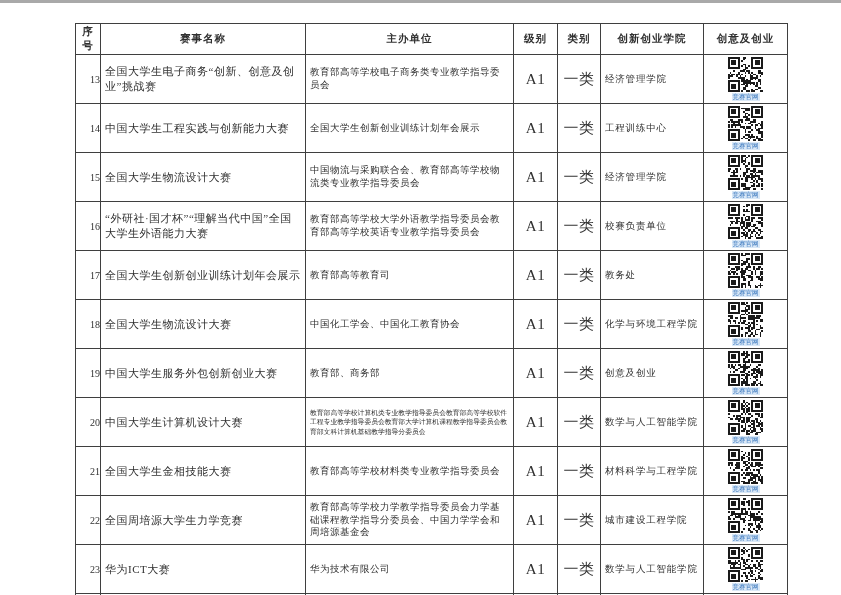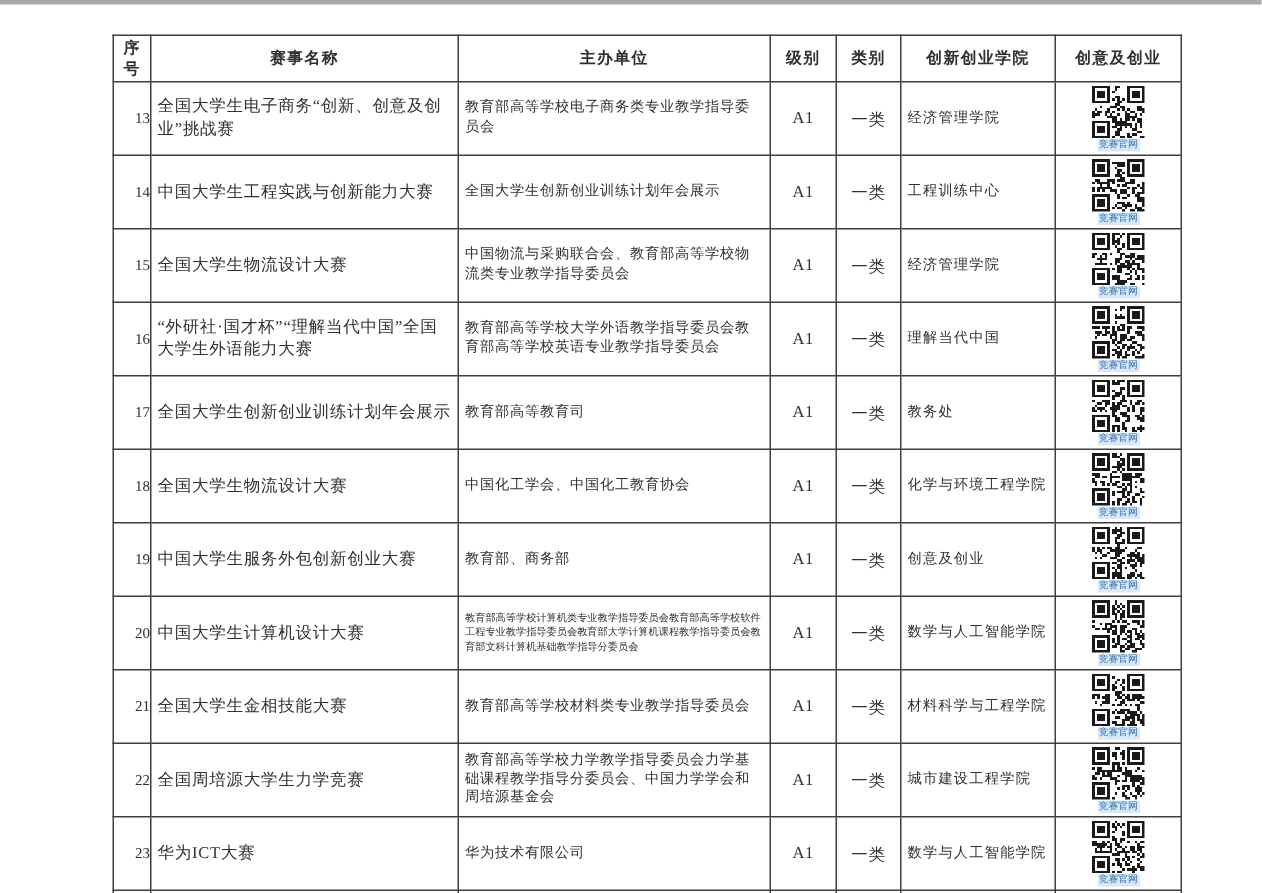--- a/index.html
+++ b/index.html
@@ -5,21 +5,21 @@
   html,body{margin:0;padding:0;background:#ffffff;width:841px;height:595px;overflow:hidden;}
   body{font-family:"Liberation Serif","DejaVu Serif",serif;color:#303030;}
   .top-bar{position:absolute;left:0;top:0;width:841px;height:3px;background:#a9a9a9;}
   .doc-table{position:absolute;left:75px;top:23px;border-collapse:collapse;table-layout:fixed;width:712px;}
   .doc-table td,.doc-table th{border:1px solid #3f3f3f;vertical-align:middle;overflow:hidden;}
   .doc-table th{font-size:10.5px;font-weight:bold;text-align:center;height:22px;letter-spacing:1px;padding:1px 2px;}
   td.c-no{font-size:10px;text-align:right;padding:0;}
   td.c-name{font-size:11px;text-align:left;padding:2px 4px;line-height:1.35;letter-spacing:0.5px;}
   td.c-org{font-size:9.5px;text-align:left;padding:2px 4px;line-height:1.35;letter-spacing:0.5px;}
   td.c-org .org-text.small{font-size:6.8px;line-height:1.35;letter-spacing:0;display:block;}
-  td.c-level,td.c-cat{font-size:11px;text-align:center;padding:0;letter-spacing:0.5px;}
+  td.c-level,td.c-cat{font-size:15px;text-align:center;padding:0;letter-spacing:0.5px;}
   td.c-unit{font-size:9.5px;text-align:left;padding:2px 4px;line-height:1.35;letter-spacing:0.8px;}
   td.c-qr{text-align:center;padding:2px 0;}
   .qr-wrap{display:flex;flex-direction:column;align-items:center;gap:1px;}
   .qr-code{width:35px;height:35px;display:block;}
   .qr-caption{display:inline-block;font-size:6.5px;line-height:8px;padding:0 1px;
               letter-spacing:0;font-family:"Liberation Sans","DejaVu Sans",sans-serif;}
 </style>
 </head>
 <body>
 
@@ -471,21 +471,21 @@
       </div>
     </td>
   </tr>
 
   <tr style="height: 43px;">
     <td class="c-no">16</td>
     <td class="c-name">“外研社·国才杯”“理解当代中国”全国大学生外语能力大赛</td>
     <td class="c-org"><span class="org-text">教育部高等学校大学外语教学指导委员会教育部高等学校英语专业教学指导委员会</span></td>
     <td class="c-level">A1</td>
     <td class="c-cat">一类</td>
-    <td class="c-unit">理解当代中国</td>
+    <td class="c-unit">校赛负责单位</td>
     <td class="c-qr">
       <div class="qr-wrap">
         <span class="qr-code"><svg viewBox="0 0 21 21" width="35" height="35" shape-rendering="crispEdges">
                 <rect x="0" y="0" width="21" height="21" fill="#ffffff"></rect>
                 <rect x="11" y="0" width="1" height="1" fill="#1a1a1a"></rect>
                 <rect x="12" y="0" width="1" height="1" fill="#1a1a1a"></rect>
                 <rect x="9" y="1" width="1" height="1" fill="#1a1a1a"></rect>
                 <rect x="11" y="1" width="1" height="1" fill="#1a1a1a"></rect>
                 <rect x="9" y="3" width="1" height="1" fill="#1a1a1a"></rect>
                 <rect x="11" y="3" width="1" height="1" fill="#1a1a1a"></rect>

